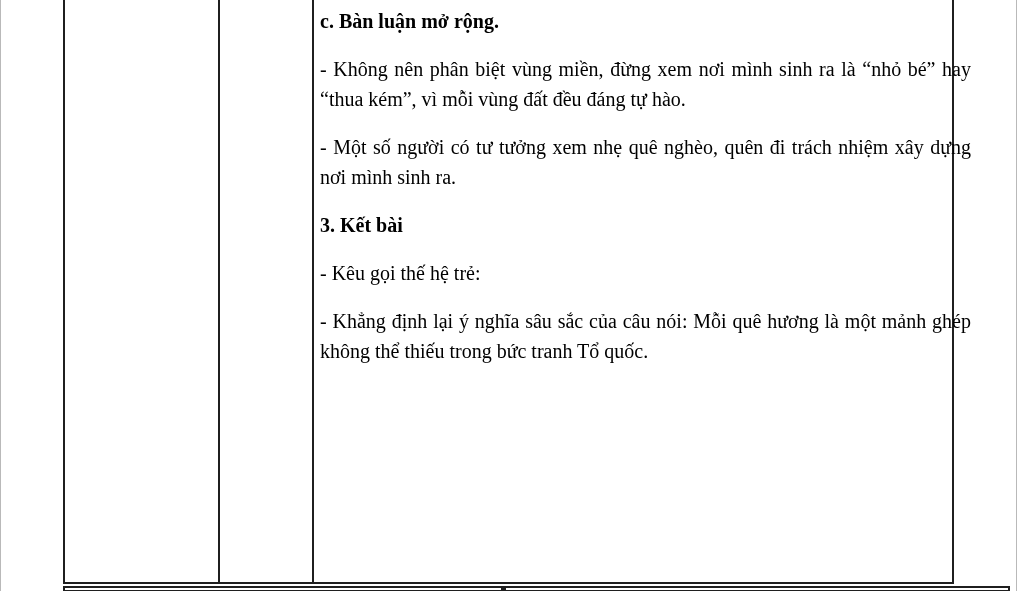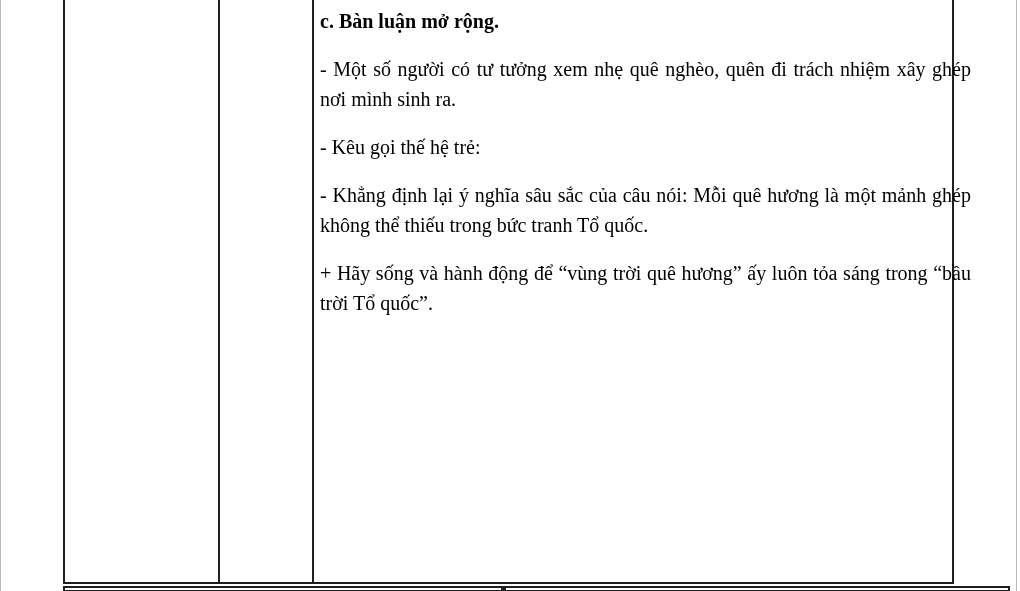--- a/index.html
+++ b/index.html
@@ -103,19 +103,20 @@
   <div class="vline vline-c"></div>
   <div class="vline vline-d"></div>
 
   <div class="table-bottom-border"></div>
 
   <div class="next-row-sliver"></div>
   <div class="next-row-notch"></div>
 
   <div class="content-cell">
     <p class="bold">c. Bàn luận mở rộng.</p>
-    <p>- Một số người có tư tưởng xem nhẹ quê nghèo, quên đi trách nhiệm xây ghép nơi mình sinh ra.</p>
+    <p>- Không nên phân biệt vùng miền, đừng xem nơi mình sinh ra là “nhỏ bé” hay “thua kém”, vì mỗi vùng đất đều đáng tự hào.</p>
+    <p>- Một số người có tư tưởng xem nhẹ quê nghèo, quên đi trách nhiệm xây dựng nơi mình sinh ra.</p>
+    <p class="bold">3. Kết bài</p>
     <p>- Kêu gọi thế hệ trẻ:</p>
     <p>- Khẳng định lại ý nghĩa sâu sắc của câu nói: Mỗi quê hương là một mảnh ghép không thể thiếu trong bức tranh Tổ quốc.</p>
-    <p>+ Hãy sống và hành động để “vùng trời quê hương” ấy luôn tỏa sáng trong “bầu trời Tổ quốc”.</p>
   </div>
 
 </div>
 
 </body></html>

